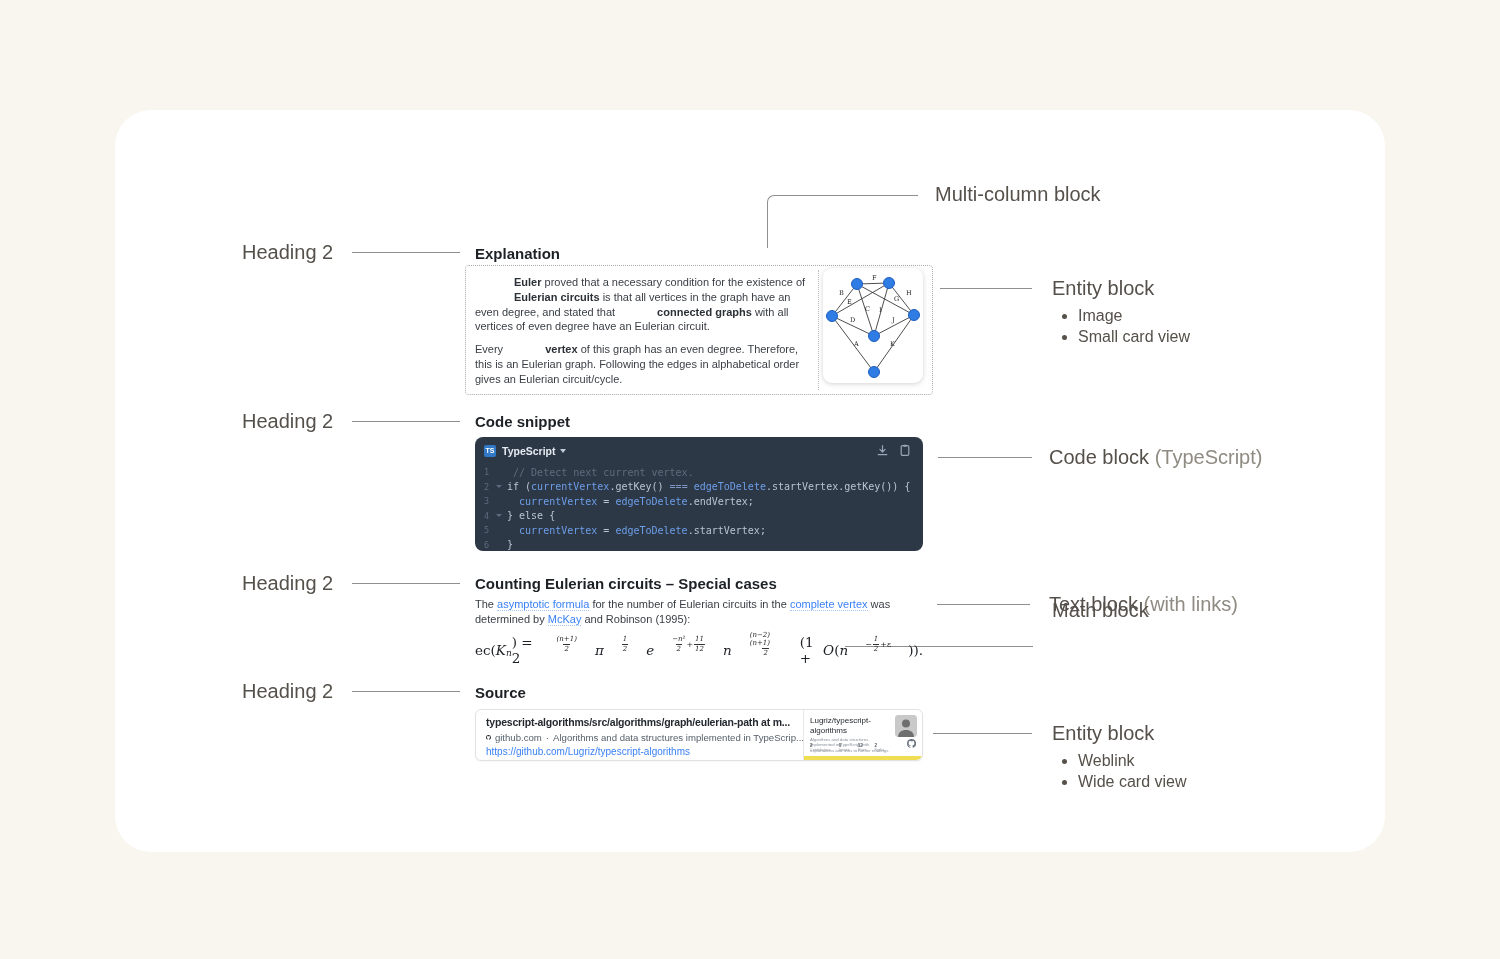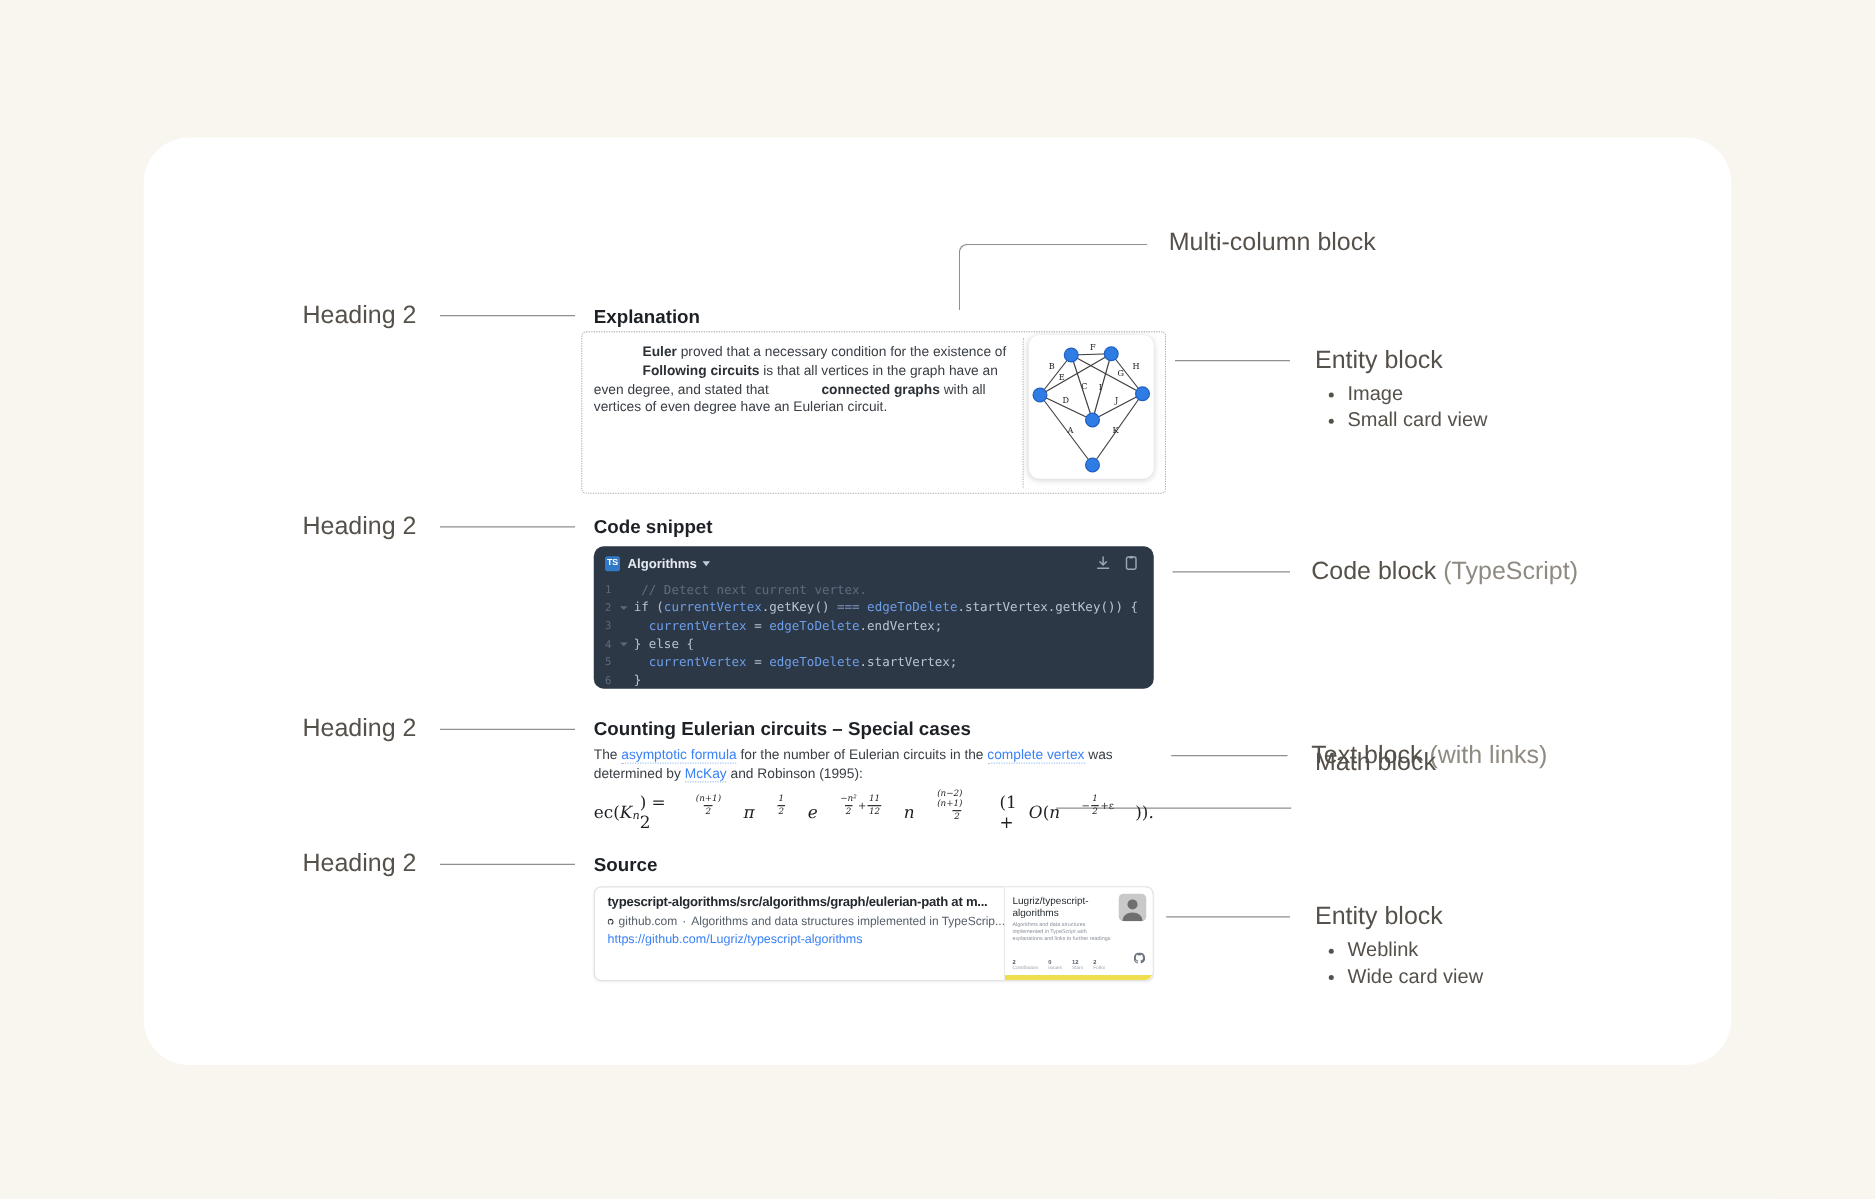--- a/index.html
+++ b/index.html
@@ -49,21 +49,21 @@
   .math-row{position:absolute;left:475px;top:634px;width:448px;display:flex;justify-content:center;}
   .math{font-family:"DejaVu Serif",serif;font-size:13.5px;color:#1c1f23;display:inline-flex;align-items:center;}
   .mi{font-style:italic;}
   .mr{font-style:normal;}
   .msub{font-size:9px;font-style:italic;position:relative;top:3px;}
   .msup{display:inline-flex;align-items:center;position:relative;top:-6px;font-size:8px;margin:0 17px;}
   .mfrac{display:inline-flex;flex-direction:column;align-items:center;font-size:7px;line-height:1.15;font-style:italic;margin:0 1px;}
   .mden{border-top:0.8px solid #333;padding:0 1px;}
 
   
-  .src-card{position:absolute;left:475px;top:709px;width:448px;height:76px;background:#fff;border:1px solid #e2e2e2;border-radius:6px;box-sizing:border-box;box-shadow:0 1px 2px rgba(0,0,0,.04);}
+  .src-card{position:absolute;left:475px;top:709px;width:448px;height:52px;background:#fff;border:1px solid #e2e2e2;border-radius:6px;box-sizing:border-box;box-shadow:0 1px 2px rgba(0,0,0,.04);}
   .src-left{position:absolute;left:10px;top:6px;width:318px;overflow:hidden;}
   .src-title{font-size:10.5px;font-weight:700;letter-spacing:-0.2px;color:#24292f;white-space:nowrap;overflow:hidden;}
   .src-meta{display:flex;align-items:flex-end;gap:4px;margin-top:4px;font-size:9.6px;color:#57606a;white-space:nowrap;overflow:hidden;}
   .src-url{margin-top:3px;font-size:10px;color:#3b82f6;white-space:nowrap;}
   .preview{position:absolute;right:0;top:0;bottom:0;width:118px;border-left:1px solid #e8e8e8;border-radius:0 6px 6px 0;overflow:hidden;background:#fff;}
   .pv-title{position:absolute;left:6px;top:6px;width:72px;font-size:8px;line-height:9.5px;color:#24292f;}
   .pv-title .repo{font-weight:400;}
   .pv-desc{position:absolute;left:6px;top:27px;width:80px;font-size:4.3px;line-height:5.4px;color:#8a919a;}
   .pv-avatar{position:absolute;right:5px;top:5px;width:22px;height:22px;border-radius:4px;overflow:hidden;background:#cfcfcf;}
   .pv-stats{position:absolute;left:6px;bottom:8px;display:flex;gap:8px;}
@@ -109,21 +109,22 @@
   <div class="note-line" style="left:933px;top:733px;width:99px;"></div>
   <div class="note" style="left:1052px;top:721px;">Entity block</div>
   <ul class="note-bullets" style="left:1060px;top:750px;">
     <li>Weblink</li>
     <li>Wide card view</li>
   </ul>
 
   <div class="doc-h2" style="left:475px;top:245px;">Explanation</div>
   <div class="mcol">
     <div class="expl-text">
-      <p><span class="seg-b">Euler</span><span> proved that a necessary condition for the existence of </span><span class="seg-b">Following circuits</span><span> is that all vertices in the graph have an even degree, and stated that </span><span class="seg-b">connected graphs</span><span> with all vertices of even degree have an Eulerian circuit.</span></p>
+      <p><span class="seg-b">Euler</span><span> proved that a necessary condition for the existence of </span><span class="seg-b">Eulerian circuits</span><span> is that all vertices in the graph have an even degree, and stated that </span><span class="seg-b">connected graphs</span><span> with all vertices of even degree have an Eulerian circuit.</span></p>
+      <p><span>Every </span><span class="seg-b">vertex</span><span> of this graph has an even degree. Therefore, this is an Eulerian graph. Following the edges in alphabetical order gives an Eulerian circuit/cycle.</span></p>
     </div>
     <div class="mcol-divider"></div>
     <div class="graph-card">
       <svg width="100" height="115" viewBox="0 0 100 115">
           <line x1="9" y1="48" x2="51" y2="104" stroke="#3a3a3a" stroke-width="0.9"></line>
           <line x1="9" y1="48" x2="34" y2="16" stroke="#3a3a3a" stroke-width="0.9"></line>
           <line x1="34" y1="16" x2="51" y2="68" stroke="#3a3a3a" stroke-width="0.9"></line>
           <line x1="9" y1="48" x2="51" y2="68" stroke="#3a3a3a" stroke-width="0.9"></line>
           <line x1="9" y1="48" x2="66" y2="15" stroke="#3a3a3a" stroke-width="0.9"></line>
           <line x1="34" y1="16" x2="66" y2="15" stroke="#3a3a3a" stroke-width="0.9"></line>
@@ -150,21 +151,21 @@
           <circle cx="51" cy="68" r="5.5" fill="#2e7ce4" stroke="#1f5fc0" stroke-width="1"></circle>
           <circle cx="51" cy="104" r="5.5" fill="#2e7ce4" stroke="#1f5fc0" stroke-width="1"></circle>
         </svg>
     </div>
   </div>
 
   <div class="doc-h2" style="left:475px;top:413px;">Code snippet</div>
   <div class="code-block">
     <div class="code-header">
       <div class="ts-badge">TS</div>
-      <div class="lang-name">Algorithms</div>
+      <div class="lang-name">TypeScript</div>
       <div class="lang-caret"></div>
       <div class="code-actions">
         <svg width="13" height="13" viewBox="0 0 12 12">
             <path d="M6 1.5v5.5M3.6 5L6 7.4 8.4 5M2 9.8h8" fill="none" stroke="#9aa5b5" stroke-width="1.1" stroke-linecap="round" stroke-linejoin="round"></path>
           </svg>
         <svg width="12" height="13" viewBox="0 0 11 12">
             <rect x="2" y="1.5" width="7" height="9" rx="1.2" fill="none" stroke="#9aa5b5" stroke-width="1.1"></rect>
             <rect x="4" y="0.8" width="3" height="1.8" rx="0.6" fill="#9aa5b5"></rect>
           </svg>
       </div>

